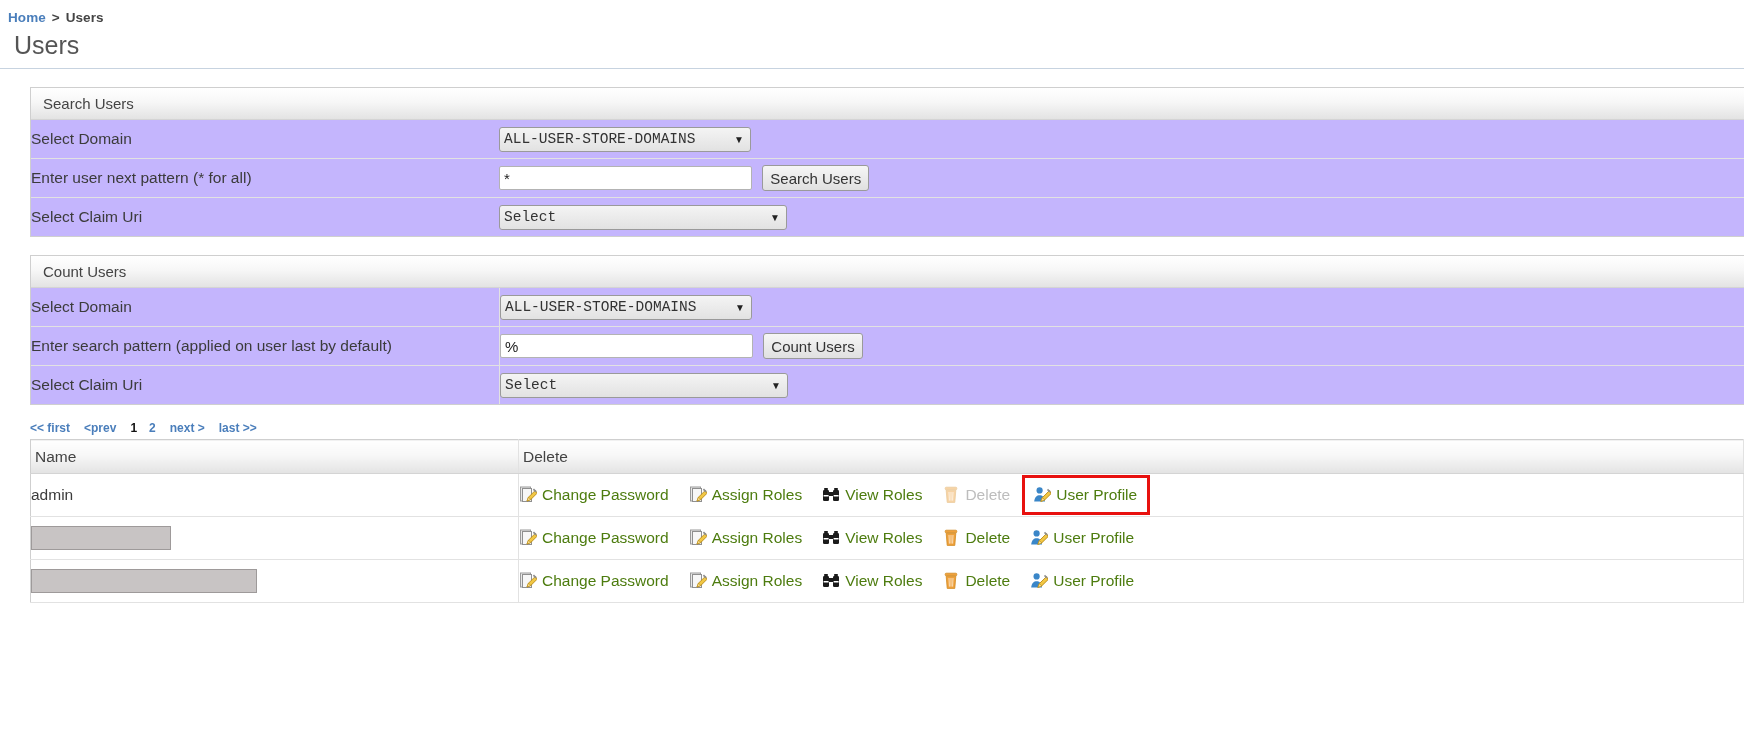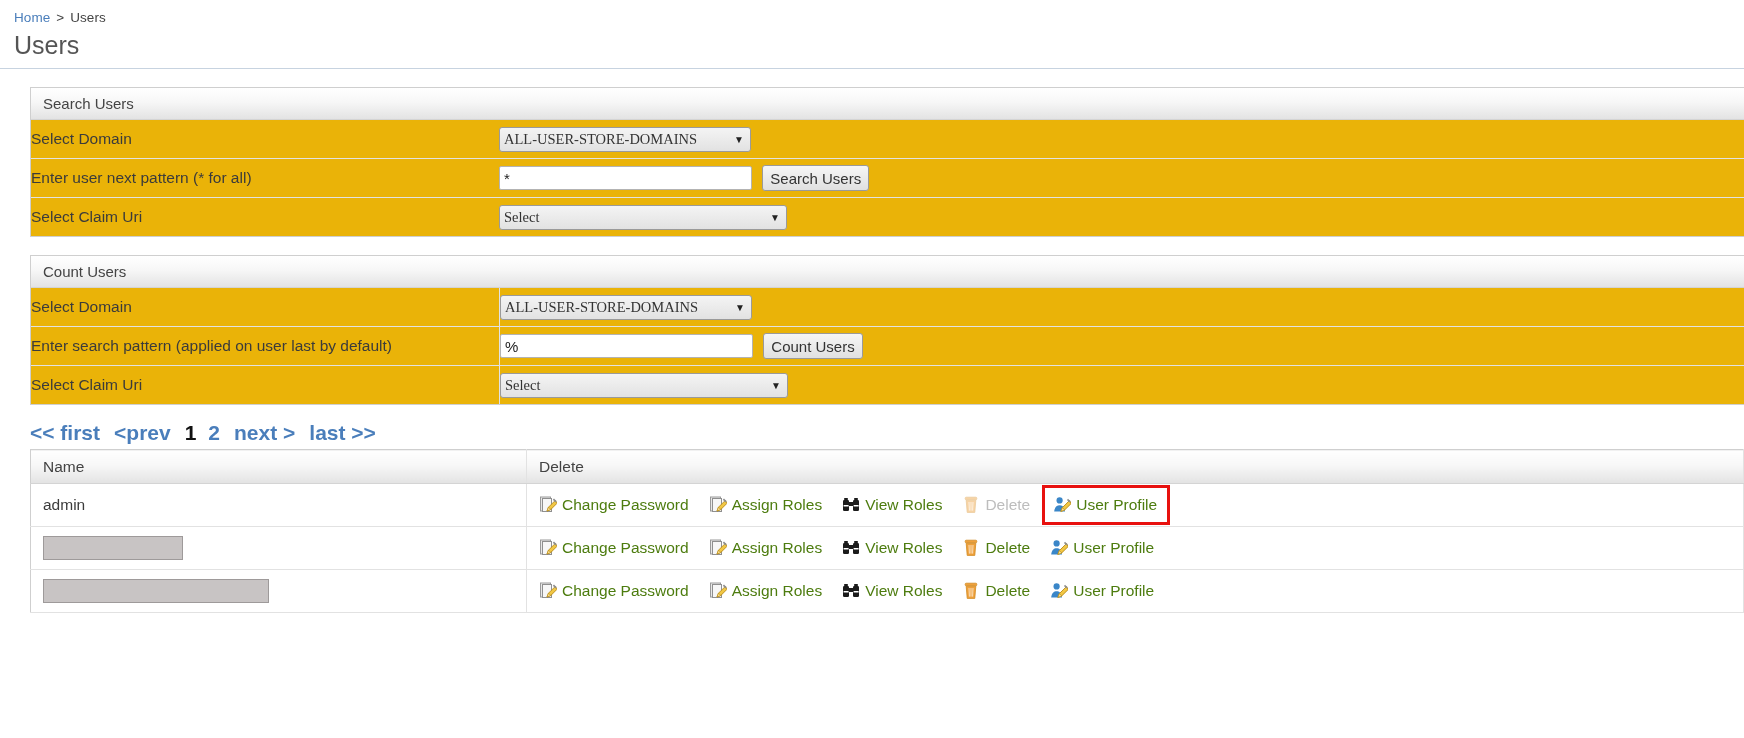--- a/index.html
+++ b/index.html
@@ -11,24 +11,24 @@
   }
   body {
     width: 1744px;
     height: 738px;
     overflow: hidden;
     font-size: 16px;
   }
 
   
   .breadcrumb {
-    padding: 10px 0 0 14px;
+    padding: 10px 0 0 8px;
     font-size: 13.5px;
     color: #555;
-    font-weight: normal;
+    font-weight: bold;
     letter-spacing: .1px;
   }
   .breadcrumb a {
     color: #4a7ebb;
     text-decoration: none;
   }
   .breadcrumb .sep { color: #444; padding: 0 2px; }
   .breadcrumb .crumb-current { color: #444; }
 
   .page-title {
@@ -42,21 +42,21 @@
     border-bottom: 1px solid #c7d3e0;
     margin: 0 0 0 0;
     height: 0;
   }
 
   
   .panel {
     margin: 18px 0 0 30px;
     border: 1px solid #cfcfcf;
     border-right: none;
-    background: #eab308;
+    background: #c4b5fd;
     box-sizing: border-box;
   }
   .panel-head {
     height: 31px;
     line-height: 31px;
     padding-left: 12px;
     font-size: 15px;
     color: #444;
     background: linear-gradient(to bottom, #ffffff 0%, #f7f7f7 45%, #e3e3e3 100%);
     border-bottom: 1px solid #d4d4d4;
@@ -77,21 +77,21 @@
   }
   table.form tr:first-child td { border-top: none; }
   td.lbl { padding-left: 14px; margin-top: 16px; }
   td.val { padding-left: 14px; }
 
   
   .count-panel td.lbl { border-right: 1px solid #e2e2e2; }
 
   
   select.sel {
-    font-family: Liberation Serif, serif;
+    font-family: Liberation Mono, monospace;
     font-size: 14.5px;
     color: #333;
     padding: 2px 4px;
     border: 1px solid #9a9a9a;
     border-radius: 3px;
     background: linear-gradient(to bottom, #f4f4f4 0%, #e2e2e2 100%);
     height: 25px;
     -webkit-appearance: none;
     appearance: none;
   }
@@ -135,21 +135,21 @@
     border: 1px solid #9a9a9a;
     border-radius: 3px;
     background: linear-gradient(to bottom, #f6f6f6 0%, #e0e0e0 100%);
     vertical-align: middle;
     cursor: pointer;
   }
 
   
   .pager {
     margin: 16px 0 4px 30px;
-    font-size: 21px;
+    font-size: 12px;
     font-weight: bold;
     color: #4a7ebb;
   }
   .pager a {
     color: #4a7ebb;
     text-decoration: none;
     margin-right: 14px;
   }
   .pager .cur {
     color: #111;
@@ -164,30 +164,30 @@
     table-layout: fixed;
     border-top: 1px solid #cfcfcf;
     border-left: 1px solid #cfcfcf;
   }
   table.users th {
     text-align: left;
     font-weight: normal;
     font-size: 15.5px;
     color: #444;
     height: 31px;
-    padding-left: 12px;
+    padding-left: 4px;
     background: linear-gradient(to bottom, #ffffff 0%, #f7f7f7 45%, #e3e3e3 100%);
     border-bottom: 1px solid #d4d4d4;
     border-right: 1px solid #e2e2e2;
   }
   table.users td {
     height: 40px;
     font-size: 15.5px;
     color: #3b3b3b;
-    padding-left: 12px;
+    padding-left: 0;
     border-bottom: 1px solid #e2e2e2;
     border-right: 1px solid #e2e2e2;
     vertical-align: middle;
   }
   .col-name { width: 482px; }
 
   .redacted {
     display: inline-block;
     height: 22px;
     background: #c8c4c4;

